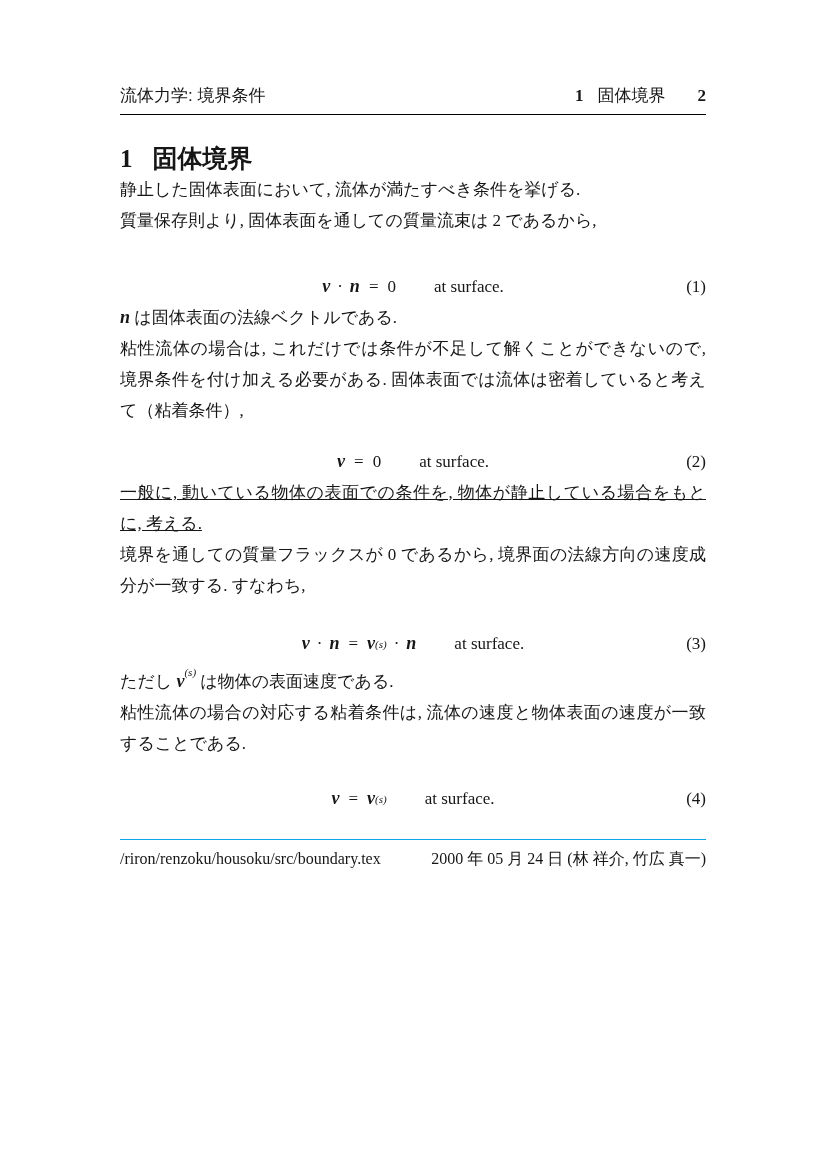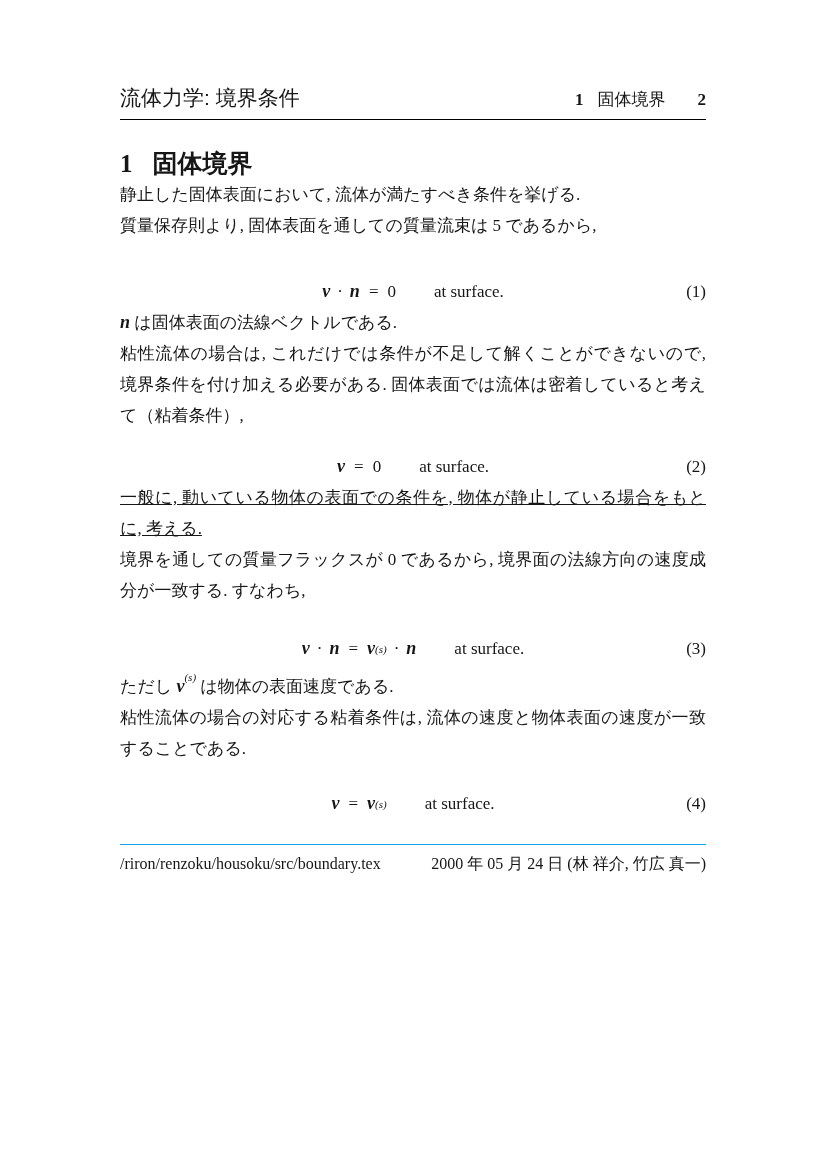--- a/index.html
+++ b/index.html
@@ -24,21 +24,21 @@
 
   
   .running-header {
     display: flex;
     justify-content: space-between;
     align-items: baseline;
     border-bottom: 1px solid #000;
     padding-bottom: 7px;
   }
   .running-header .left {
-    font-size: 21px;
+    font-size: 17px;
   }
   .running-header .right {
     display: flex;
     align-items: baseline;
   }
   .running-header .sec-num {
     font-weight: bold;
     margin-right: 14px;
   }
   .running-header .sec-title {
@@ -140,21 +140,21 @@
   <h1 class="section-heading cjk-sans">
     <span class="num">1</span>
     <span>固体境界</span>
   </h1>
 
   <p class="body-par mt-p1">
     <span>静止した固体表面において, 流体が満たすべき条件を挙げる.</span>
   </p>
 
   <p class="body-par mt-p2">
-    <span>質量保存則より, 固体表面を通しての質量流束は 5 であるから,</span>
+    <span>質量保存則より, 固体表面を通しての質量流束は 2 であるから,</span>
   </p>
 
   <div class="eq-row mt-eq1">
     <span class="bi">v</span>
     <span class="eq-dot">·</span>
     <span class="bi">n</span>
     <span class="eq-rel">=</span>
     <span>0</span>
     <span class="eq-cond">at surface.</span>
     <span class="eq-num">(1)</span>

